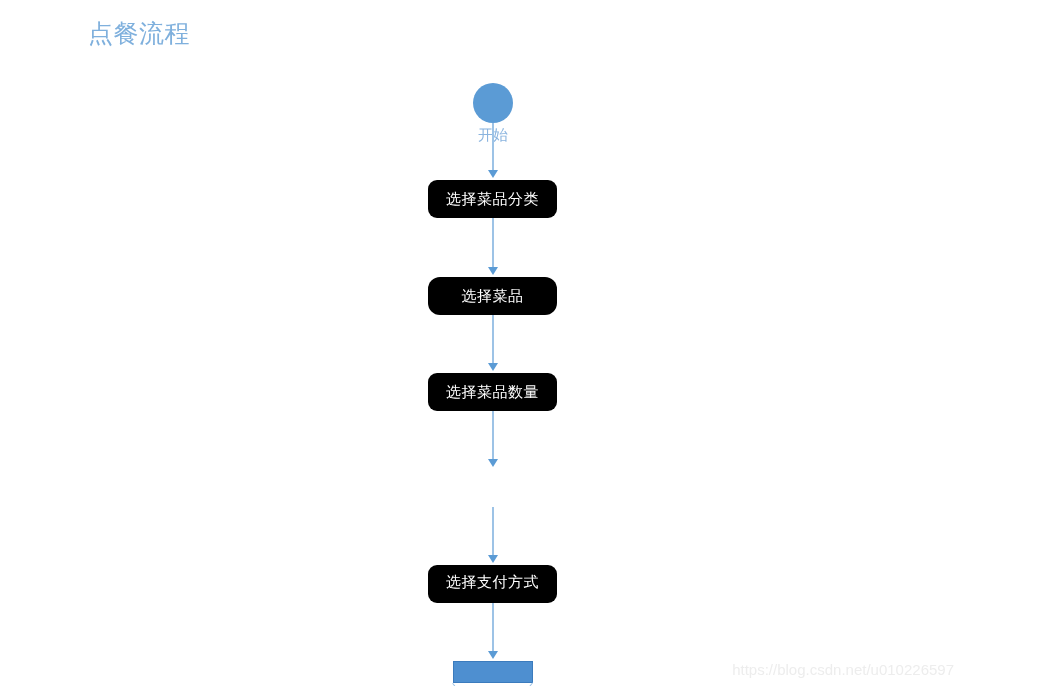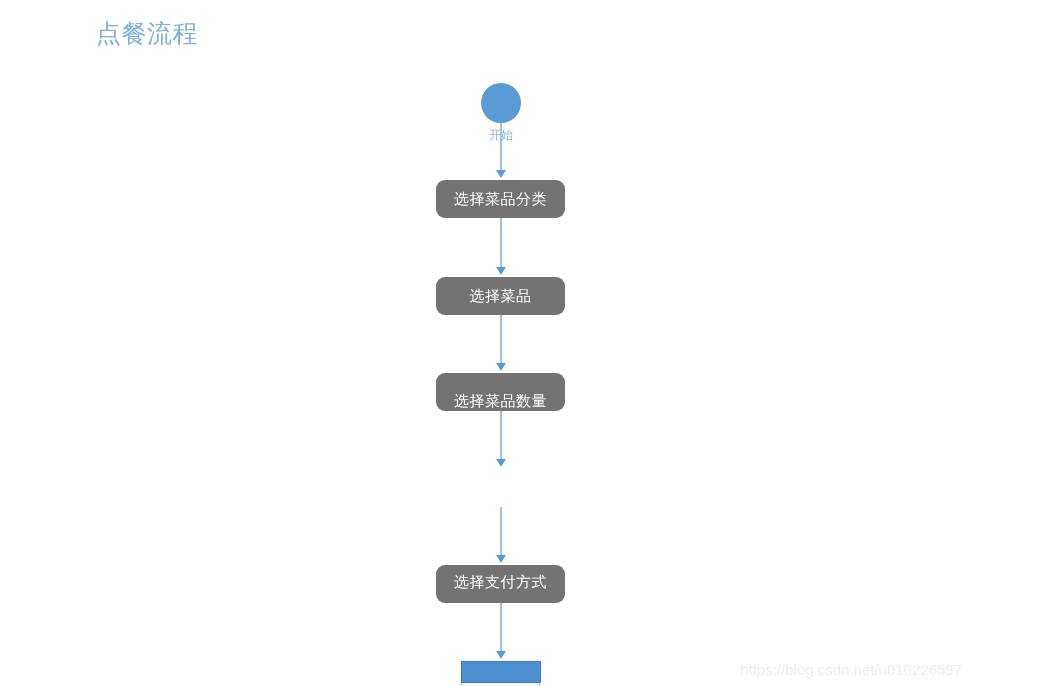--- a/index.html
+++ b/index.html
@@ -11,21 +11,21 @@
     width: 1056px;
     height: 686px;
     background: #ffffff;
     font-family: "Liberation Sans", "DejaVu Sans", sans-serif;
     overflow: hidden;
     position: relative;
   }
 
   #canvas {
     position: absolute;
-    left: 14px;
+    left: 6px;
     top: 0;
     width: 956px;
     height: 686px;
     overflow: hidden;
   }
 
   
   .page-title {
     position: absolute;
     left: 82px;
@@ -48,32 +48,32 @@
   .node-start {
     width: 40px;
     height: 40px;
     border-radius: 50%;
     background: #5b9bd5;
   }
   .start-label {
     position: absolute;
     width: 120px;
     text-align: center;
-    font-size: 12px;
+    font-size: 15px;
     line-height: 18px;
     color: #8ab4df;
     white-space: nowrap;
   }
 
   
   .node-process {
     width: 129px;
     height: 38px;
     border-radius: 9px;
-    background: #737373;
+    background: #000000;
     display: flex;
     align-items: center;
     justify-content: center;
     color: #ffffff;
     font-size: 15px;
     line-height: 20px;
     letter-spacing: 0.5px;
     white-space: nowrap;
   }
 
@@ -132,28 +132,28 @@
   <div class="connector" style="left:486px; top:123px; height:47px;"></div>
   <div class="arrowhead" style="left:482px; top:170px;"></div>
 
   <div class="node node-process" style="left:422px; top:180px;">
     <span>选择菜品分类</span>
   </div>
 
   <div class="connector" style="left:486px; top:218px; height:49px;"></div>
   <div class="arrowhead" style="left:482px; top:267px;"></div>
 
-  <div class="node node-process" style="left:422px; top:277px;">
+  <div class="node node-process" style="left:422px; top:277px;border-radius:12px;">
     <span>选择菜品</span>
   </div>
 
   <div class="connector" style="left:486px; top:315px; height:48px;"></div>
   <div class="arrowhead" style="left:482px; top:363px;"></div>
 
-  <div class="node node-process" style="left:422px; top:373px;align-items:flex-end;">
+  <div class="node node-process" style="left:422px; top:373px;">
     <span>选择菜品数量</span>
   </div>
 
   <div class="connector" style="left:486px; top:411px; height:48px;"></div>
   <div class="arrowhead" style="left:482px; top:459px;"></div>
 
 
   <div class="connector" style="left:486px; top:507px; height:48px;"></div>
   <div class="arrowhead" style="left:482px; top:555px;"></div>
 

